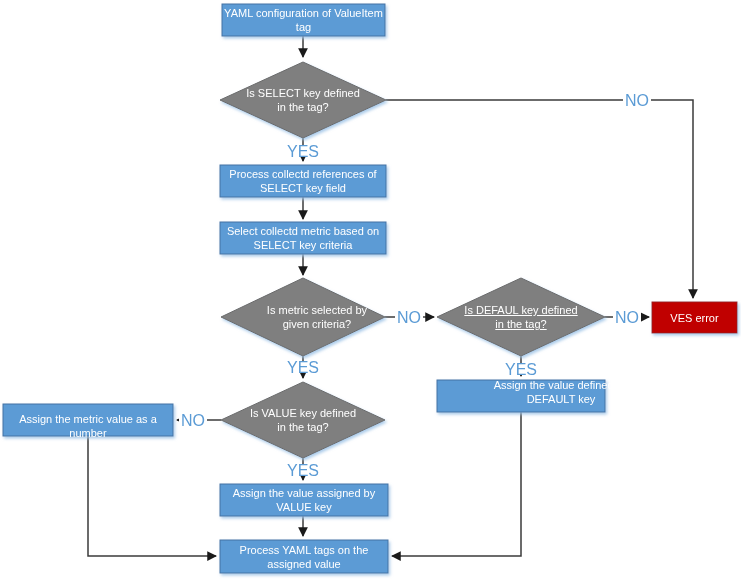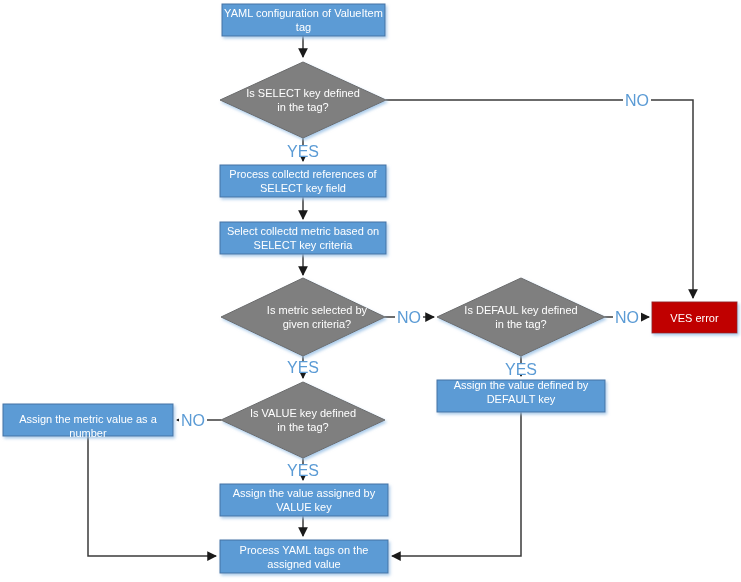--- a/index.html
+++ b/index.html
@@ -87,25 +87,25 @@
   <div class="node-label" style="left:224px; top:4px; width:159px; height:32px;">YAML configuration of ValueItem tag</div>
 
   <div class="node-label" style="left:243px; top:83px; width:120px; height:34px;">Is SELECT key defined in the tag?</div>
 
   <div class="node-label" style="left:222px; top:165px; width:162px; height:32px;">Process collectd references of SELECT key field</div>
 
   <div class="node-label" style="left:222px; top:222px; width:162px; height:32px;">Select collectd metric based on SELECT key criteria</div>
 
   <div class="node-label" style="left:259px; top:300px; width:116px; height:34px;">Is metric selected by given criteria?</div>
 
-  <div class="node-label" style="left:461px; top:300px; width:120px; height:34px;">Is DEFAUL key defined in the tag?</div>
+  <div class="node-label" style="left:461px; top:300px; width:120px; height:34px;text-decoration:underline;">Is DEFAUL key defined in the tag?</div>
 
   <div class="node-label" style="left:654px; top:302px; width:81px; height:31px;">VES error</div>
 
-  <div class="node-label" style="left:439px; top:380px; width:164px; height:24px;">Assign the value defined by DEFAULT key</div>
+  <div class="node-label" style="left:439px; top:380px; width:164px; height:24px;padding-left:40px;">Assign the value defined by DEFAULT key</div>
 
   <div class="node-label" style="left:245px; top:403px; width:116px; height:34px;">Is VALUE key defined in the tag?</div>
 
   <div class="node-label" style="left:13px; top:404px; width:150px; height:43px;">Assign the metric value as a number</div>
 
   <div class="node-label" style="left:222px; top:484px; width:164px; height:32px;">Assign the value assigned by VALUE key</div>
 
   <div class="node-label" style="left:222px; top:540px; width:164px; height:33px;">Process YAML tags on the assigned value</div>
 
   <div class="edge-label" style="left:637px; top:100px;">NO</div>

